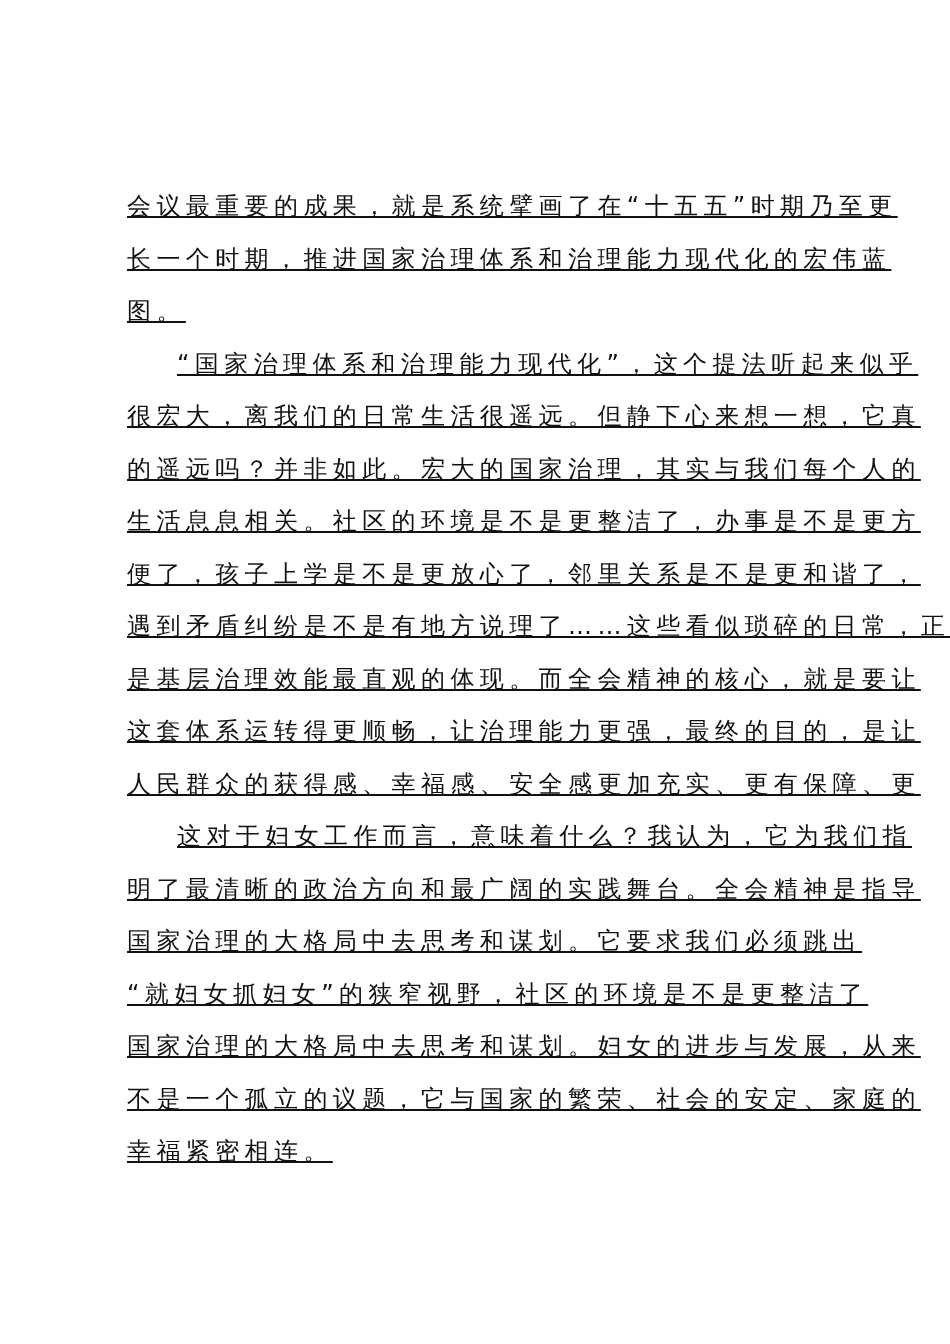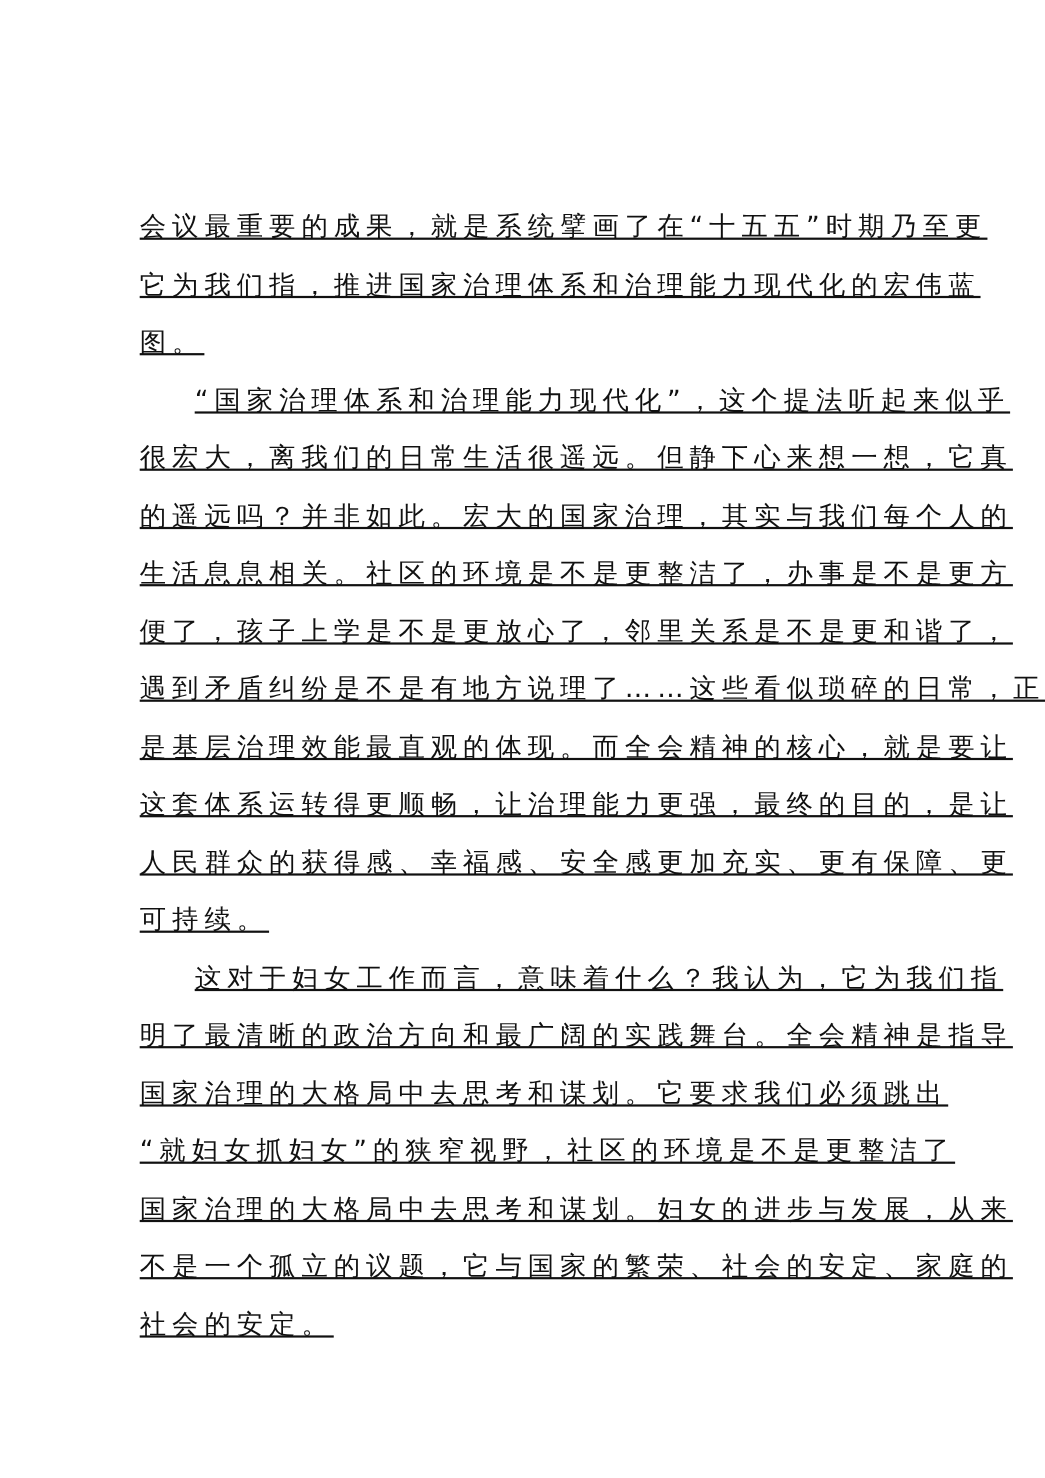--- a/index.html
+++ b/index.html
@@ -34,37 +34,36 @@
       padding-left: 50px;
     }
     .para { display: block; margin: 0; }
   </style>
 </head>
 <body>
 
 <div class="page">
   <div class="para">
     <span class="line">会议最重要的成果，就是系统擘画了在“十五五”时期乃至更</span>
-    <span class="line">它为我们指，推进国家治理体系和治理能力现代化的宏伟蓝</span>
+    <span class="line">长一个时期，推进国家治理体系和治理能力现代化的宏伟蓝</span>
     <span class="line">图。</span>
   </div>
   <div class="para">
     <span class="line indent">“国家治理体系和治理能力现代化”，这个提法听起来似乎</span>
     <span class="line">很宏大，离我们的日常生活很遥远。但静下心来想一想，它真</span>
     <span class="line">的遥远吗？并非如此。宏大的国家治理，其实与我们每个人的</span>
     <span class="line">生活息息相关。社区的环境是不是更整洁了，办事是不是更方</span>
     <span class="line">便了，孩子上学是不是更放心了，邻里关系是不是更和谐了，</span>
     <span class="line">遇到矛盾纠纷是不是有地方说理了……这些看似琐碎的日常，正</span>
     <span class="line">是基层治理效能最直观的体现。而全会精神的核心，就是要让</span>
     <span class="line">这套体系运转得更顺畅，让治理能力更强，最终的目的，是让</span>
     <span class="line">人民群众的获得感、幸福感、安全感更加充实、更有保障、更</span>
-    <span class="line">可持续。</span>
   </div>
   <div class="para">
     <span class="line indent">这对于妇女工作而言，意味着什么？我认为，它为我们指</span>
     <span class="line">明了最清晰的政治方向和最广阔的实践舞台。全会精神是指导</span>
     <span class="line">国家治理的大格局中去思考和谋划。它要求我们必须跳出</span>
     <span class="line">“就妇女抓妇女”的狭窄视野，社区的环境是不是更整洁了</span>
     <span class="line">国家治理的大格局中去思考和谋划。妇女的进步与发展，从来</span>
     <span class="line">不是一个孤立的议题，它与国家的繁荣、社会的安定、家庭的</span>
-    <span class="line">社会的安定。</span>
+    <span class="line">幸福紧密相连。</span>
   </div>
 </div>
 
 </body></html>

